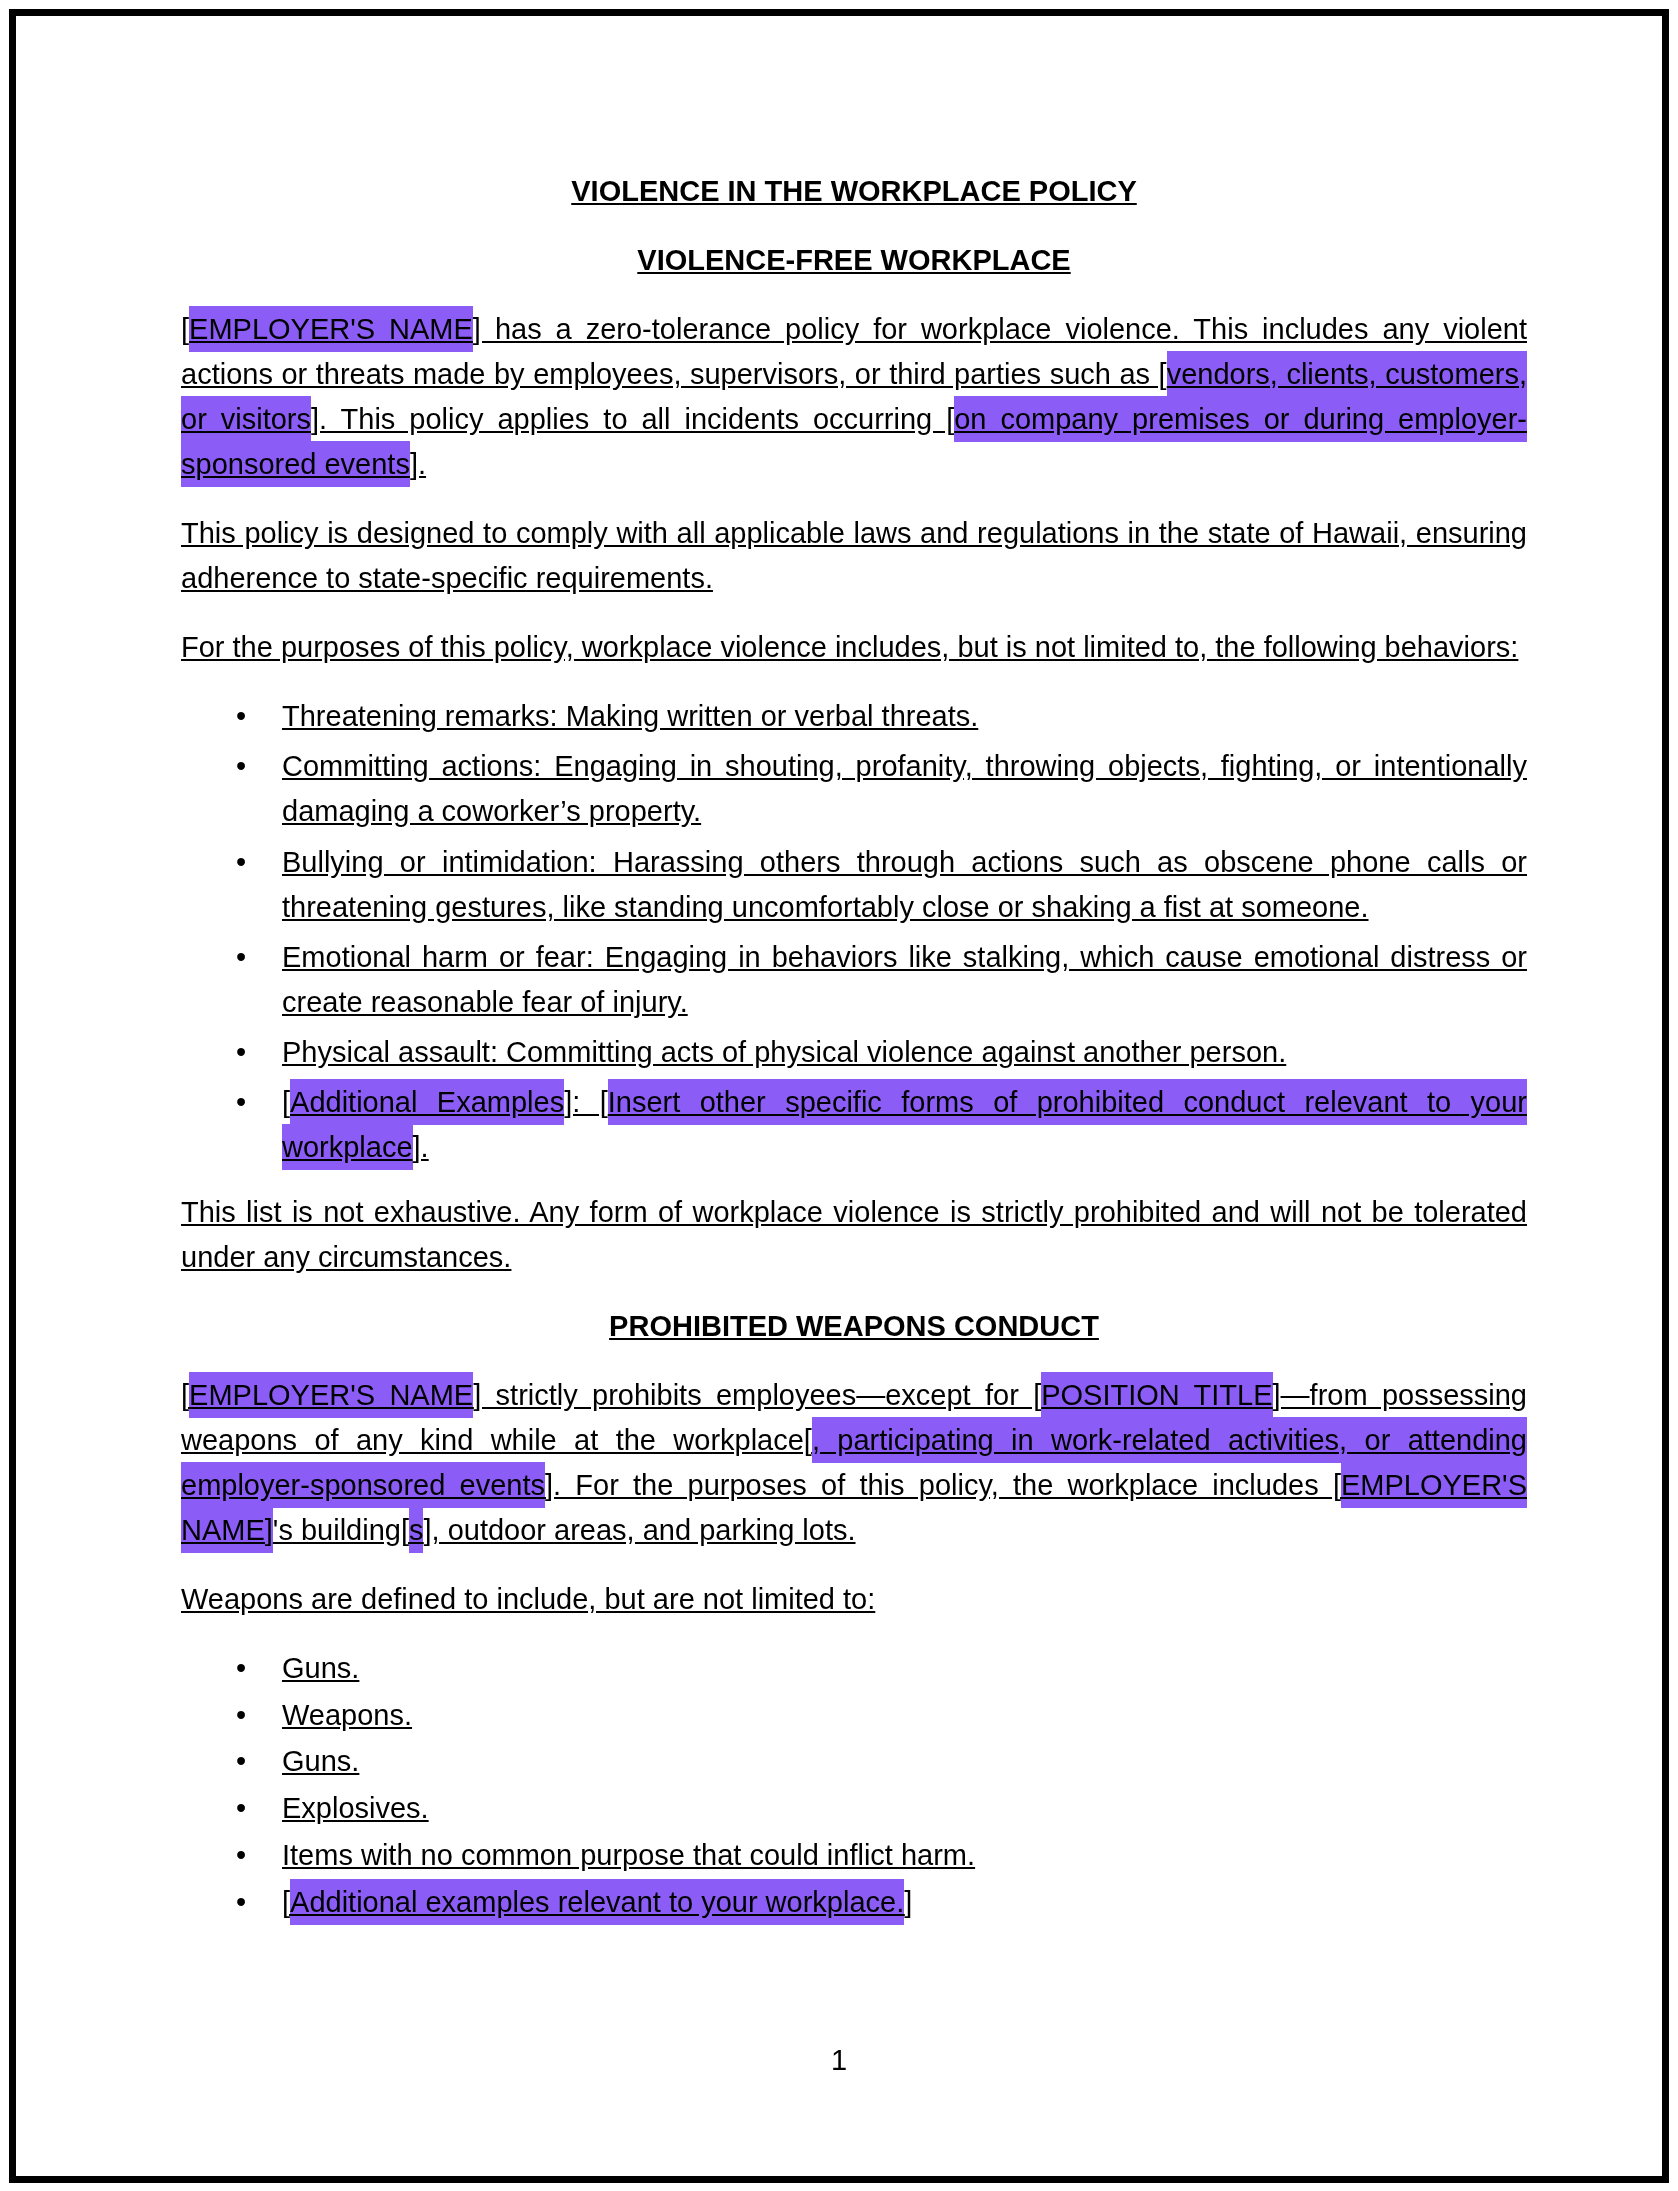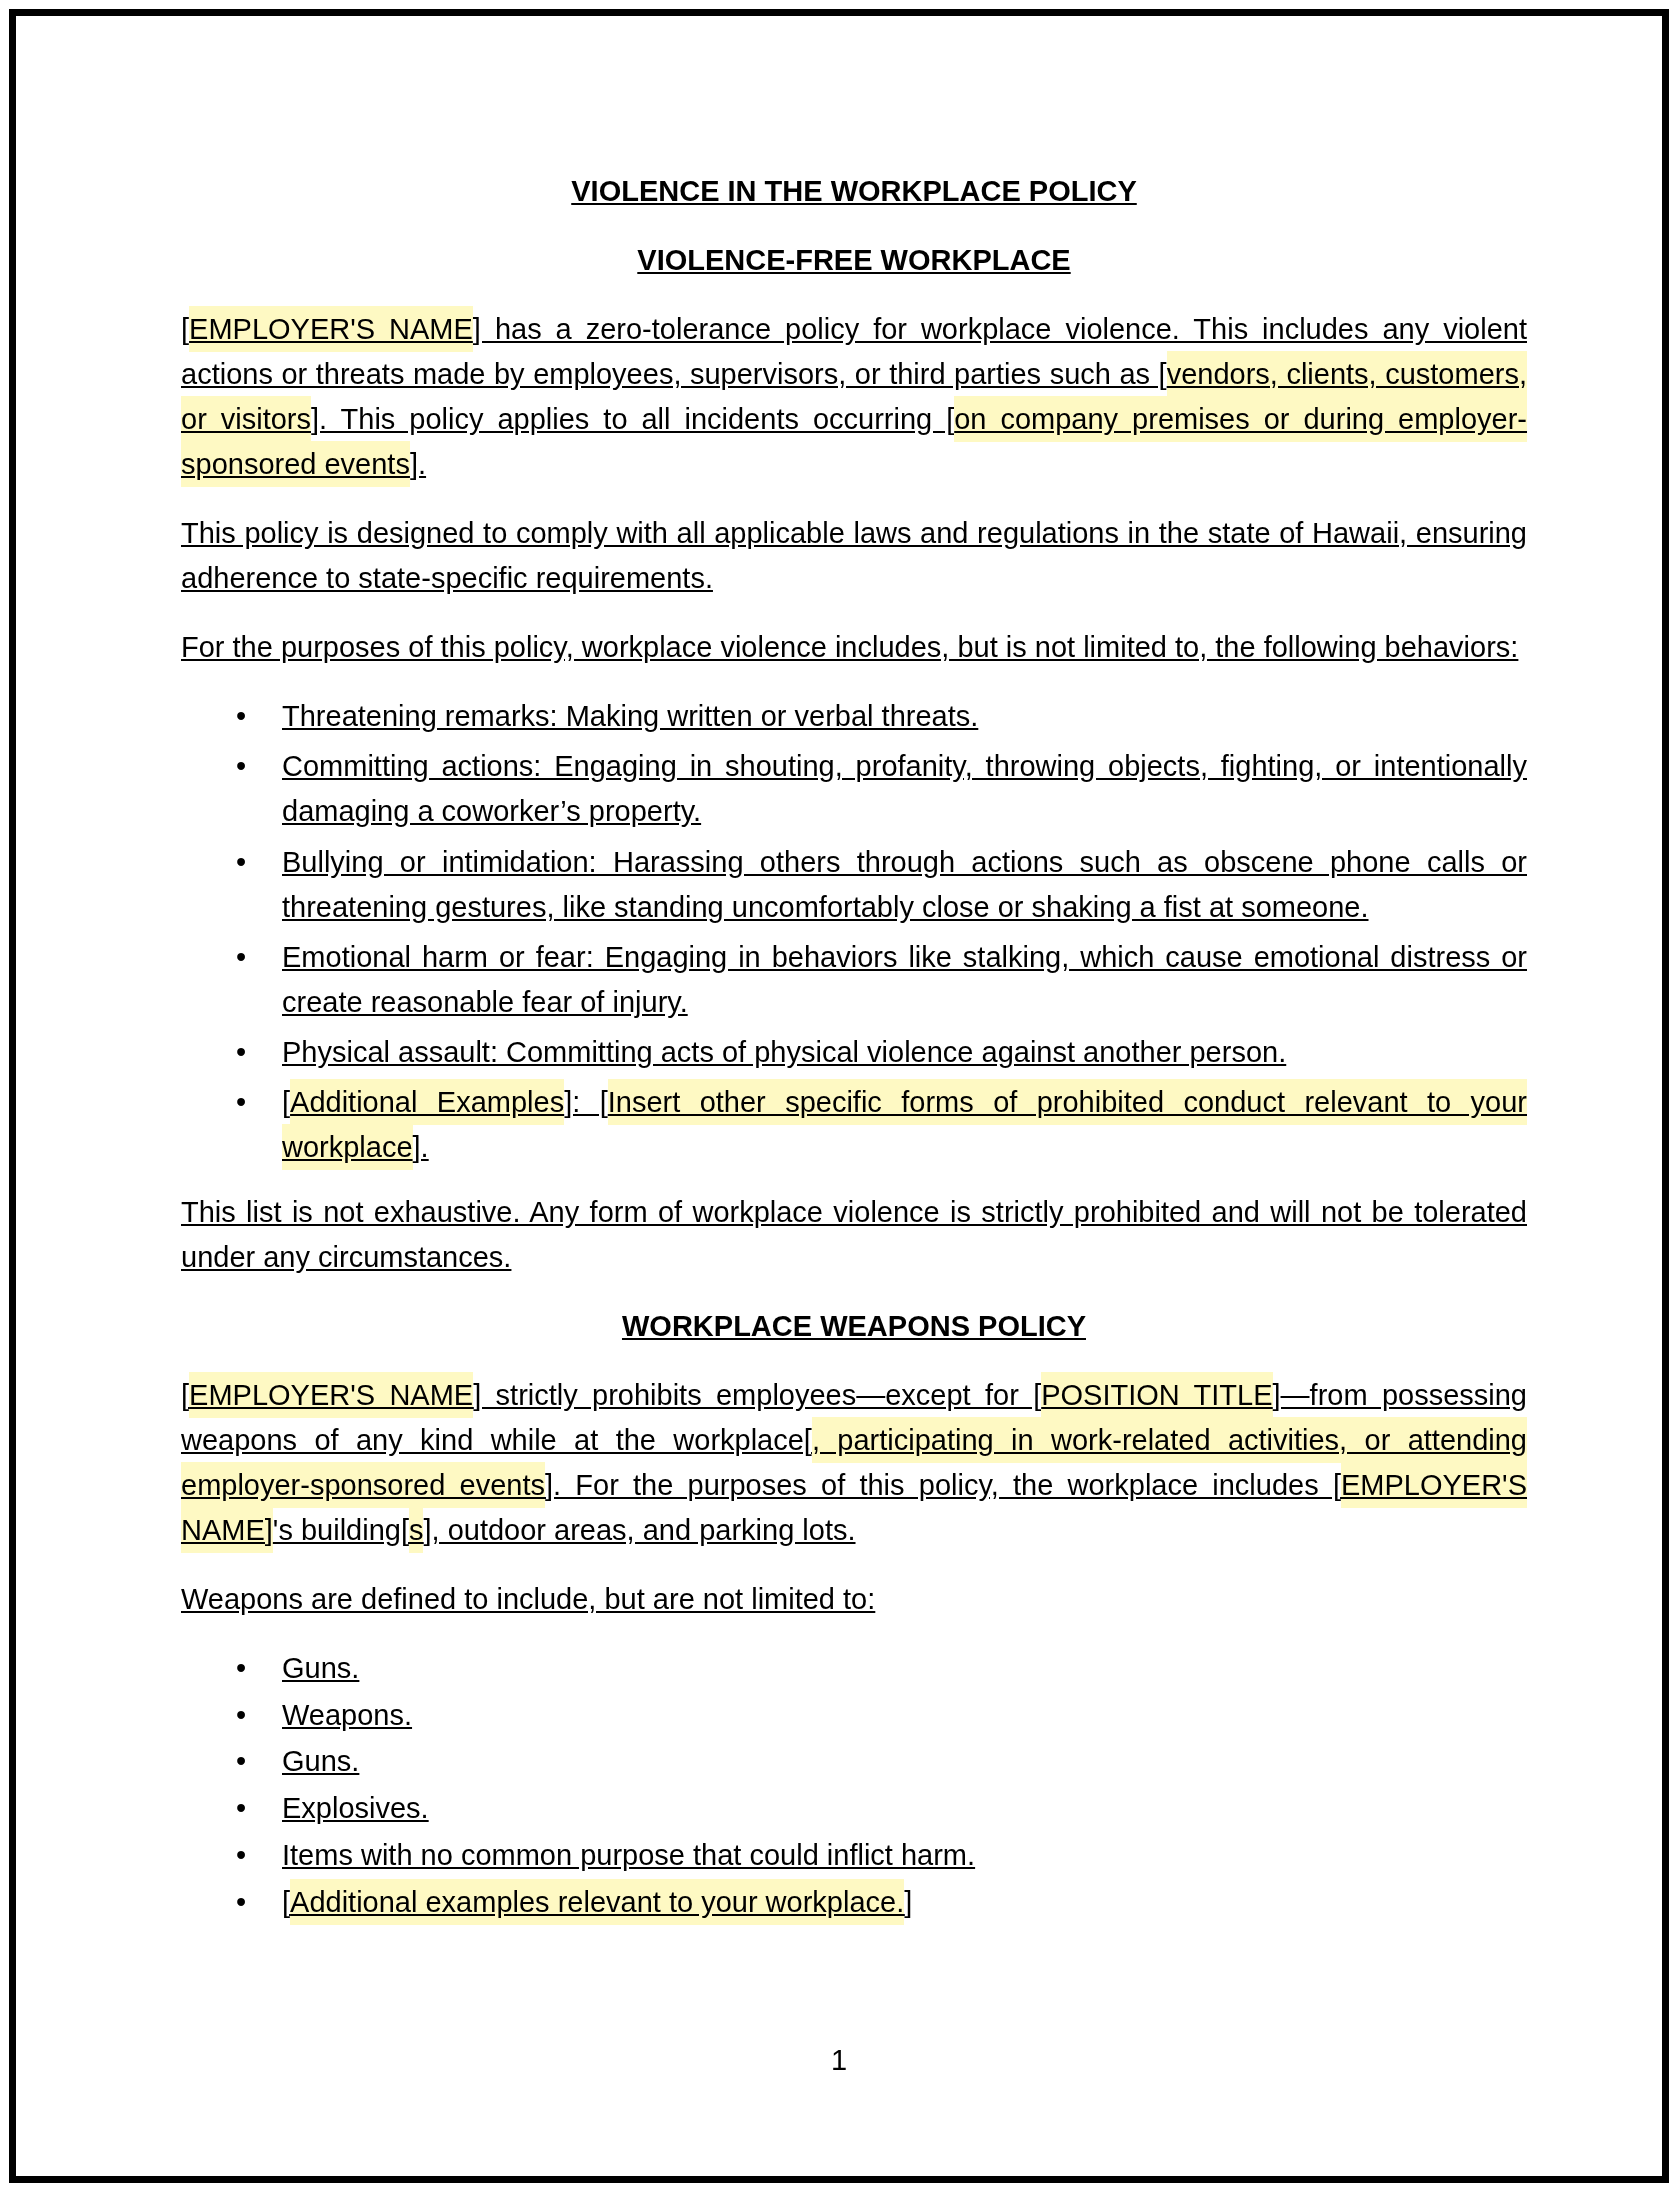--- a/index.html
+++ b/index.html
@@ -59,21 +59,21 @@
   .bullets.tight li {
     margin-bottom: 1.8px;
   }
   .bullets li::before {
     content: "\2022";
     position: absolute;
     left: 55px;
     top: 0;
   }
   .hl {
-    background: #fef9c3;
+    background: #8b5cf6;
     padding: 7px 0;
   }
   .page-number {
     position: absolute;
     top: 2043px;
     left: 0;
     width: 100%;
     text-align: center;
     font-size: 29px;
     line-height: 35px;
@@ -102,21 +102,21 @@
       <li><span>Threatening remarks: Making written or verbal threats.</span></li>
       <li><span>Committing actions: Engaging in shouting, profanity, throwing objects, fighting, or intentionally damaging a coworker’s property.</span></li>
       <li><span>Bullying or intimidation: Harassing others through actions such as obscene phone calls or threatening gestures, like standing uncomfortably close or shaking a fist at someone.</span></li>
       <li><span>Emotional harm or fear: Engaging in behaviors like stalking, which cause emotional distress or create reasonable fear of injury.</span></li>
       <li><span>Physical assault: Committing acts of physical violence against another person.</span></li>
       <li><span>[</span><span class="hl">Additional Examples</span><span>]: [</span><span class="hl">Insert other specific forms of prohibited conduct relevant to your workplace</span><span>].</span></li>
     </ul>
 
     <p class="para"><span>This list is not exhaustive. Any form of workplace violence is strictly prohibited and will not be tolerated under any circumstances.</span></p>
 
-    <p class="heading">WORKPLACE WEAPONS POLICY</p>
+    <p class="heading">PROHIBITED WEAPONS CONDUCT</p>
 
     <p class="para"><span>[</span><span class="hl">EMPLOYER'S NAME</span><span>] strictly prohibits employees—except for [</span><span class="hl">POSITION TITLE</span><span>]—from possessing weapons of any kind while at the workplace[</span><span class="hl">, participating in work-related activities, or attending employer-sponsored events</span><span>]. For the purposes of this policy, the workplace includes [</span><span class="hl">EMPLOYER'S NAME]</span><span>'s building[</span><span class="hl">s</span><span>], outdoor areas, and parking lots.</span></p>
 
     <p class="para"><span>Weapons are defined to include, but are not limited to:</span></p>
 
     <ul class="bullets tight">
       <li><span>Guns.</span></li>
       <li><span>Weapons.</span></li>
       <li><span>Guns.</span></li>
       <li><span>Explosives.</span></li>

